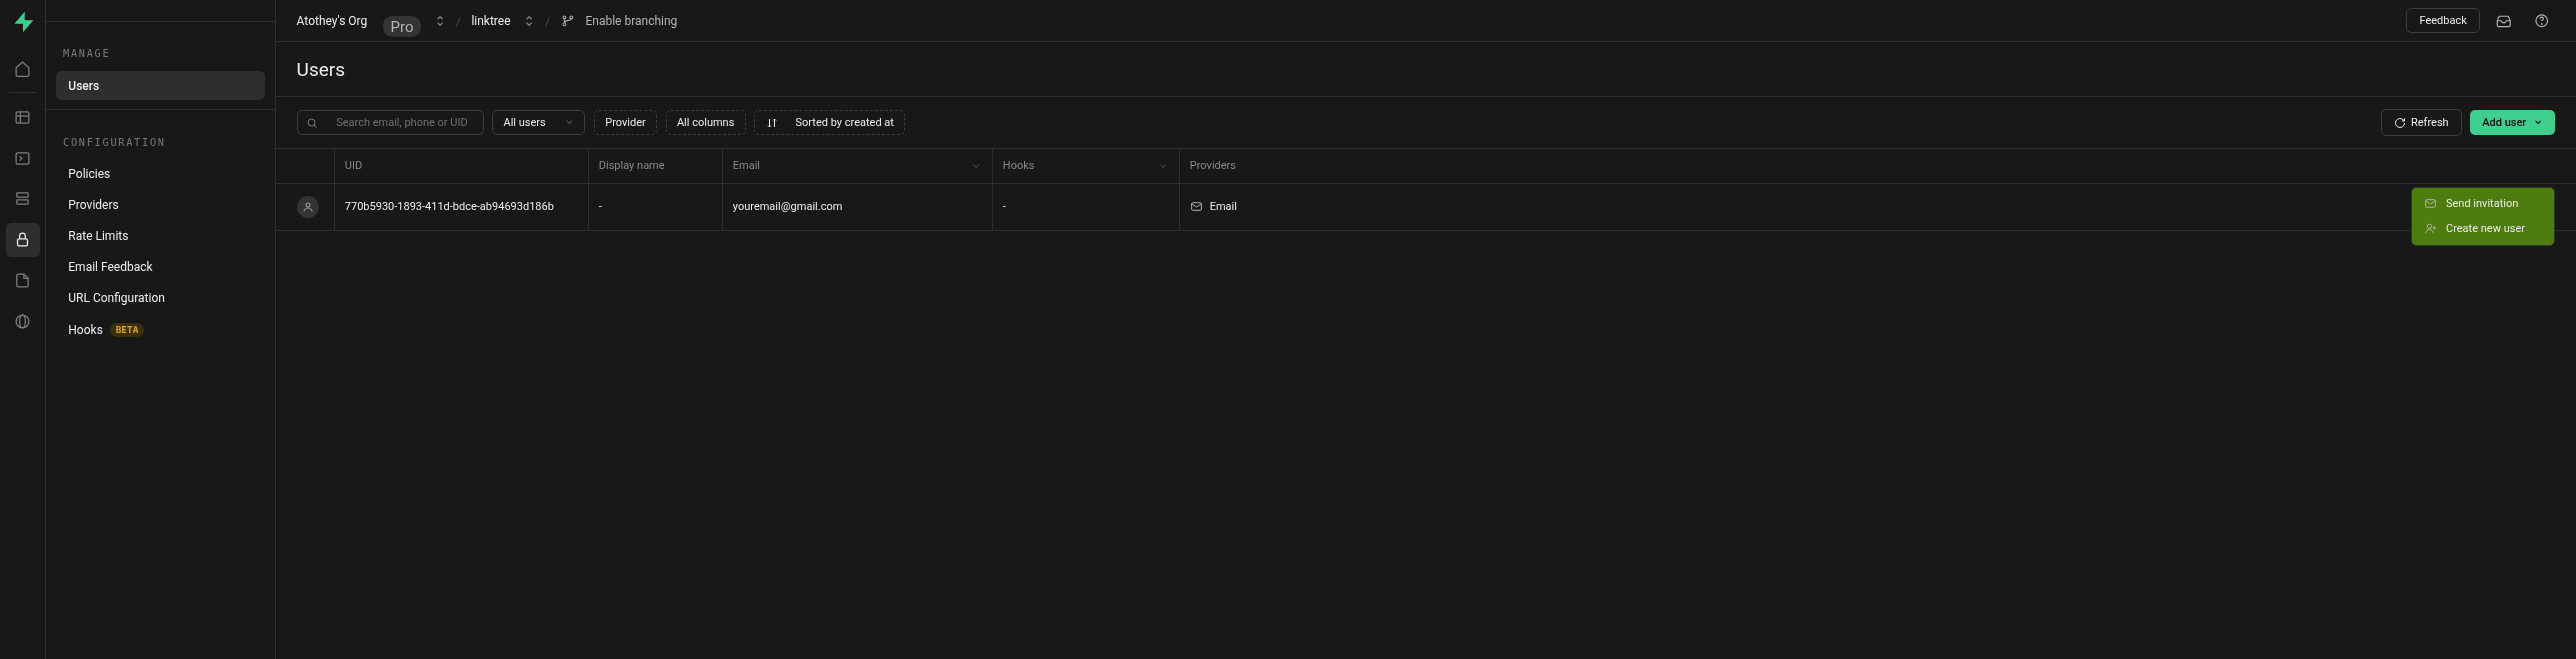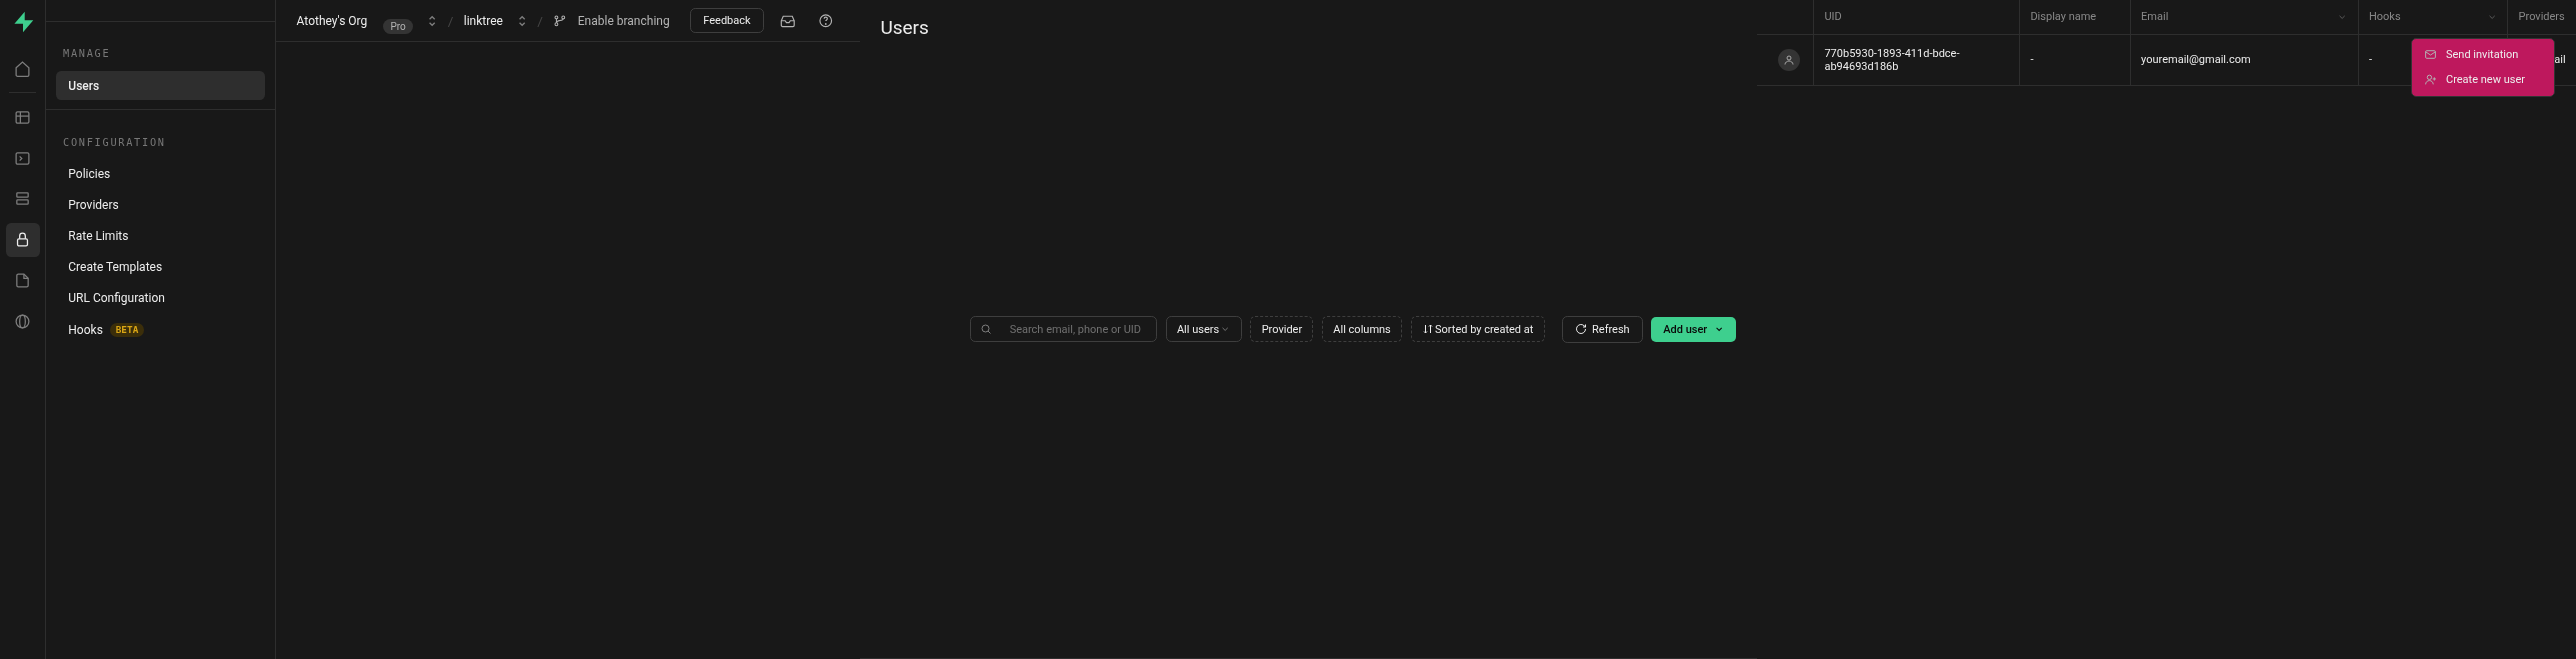--- a/index.html
+++ b/index.html
@@ -97,39 +97,39 @@
       color: #d9a514;
       font-size: 9.4px;
       padding: 1.7px 6px;
       border-radius: 8.6px;
       font-weight: 600;
       font-family: ui-monospace, monospace;
     }
     .main {
       flex: 1;
       display: flex;
-      flex-direction: row;
+      flex-direction: column;
       min-width: 0;
     }
     .topbar {
       height: 42px;
       border-bottom: 0.9px solid #2e2e2e;
       display: flex;
       align-items: center;
       padding: 0 20.6px;
       gap: 10.3px;
     }
     .crumb {
       font-size: 12px;
       color: #ededed;
     }
     .pro-badge {
       background: #343434;
       color: #b4b4b4;
-      font-size: 10px;
+      font-size: 15px;
       padding: 1.7px 7.7px;
       border-radius: 9.4px;
       margin-left: 5.2px;
       margin-top: 12px;
     }
     .crumb-chevron {
       display: inline-flex;
       flex-direction: column;
       color: #7e7e7e;
       margin-left: 3.4px;
@@ -196,21 +196,21 @@
       color: #ededed;
       font-size: 11px;
       width: 100%;
     }
     .search-box input::placeholder {
       color: #707070;
     }
     .pill-btn {
       display: flex;
       align-items: center;
-      gap: 1px;
+      gap: 18px;
       padding: 5.2px 10.3px;
       border: 0.9px solid #3e3e3e;
       border-radius: 5.2px;
       font-size: 11px;
       color: #ededed;
       cursor: pointer;
       background: transparent;
     }
     .pill-btn.dashed {
       border-style: dashed;
@@ -239,21 +239,21 @@
       font-size: 11px;
       font-weight: 500;
       cursor: pointer;
       border: none;
       position: relative;
     }
     .dropdown-menu {
       position: absolute;
       top: 38px;
       right: 20.6px;
-      background: #be185d;
+      background: #4d7c0f;
       border: 0.9px solid #333;
       border-radius: 5.2px;
       padding: 3.4px;
       width: 144px;
       z-index: 10;
     }
     .dropdown-item {
       display: flex;
       align-items: center;
       gap: 8.6px;
@@ -383,21 +383,21 @@
     <div class="sidebar-item">
         <span>Policies</span>
       </div>
     <div class="sidebar-item">
         <span>Providers</span>
       </div>
     <div class="sidebar-item">
         <span>Rate Limits</span>
       </div>
     <div class="sidebar-item">
-        <span>Create Templates</span>
+        <span>Email Feedback</span>
       </div>
     <div class="sidebar-item">
         <span>URL Configuration</span>
       </div>
     <div class="sidebar-item">
       <span>Hooks</span>
       <span class="beta-badge">BETA</span>
     </div>
   </div>
 

